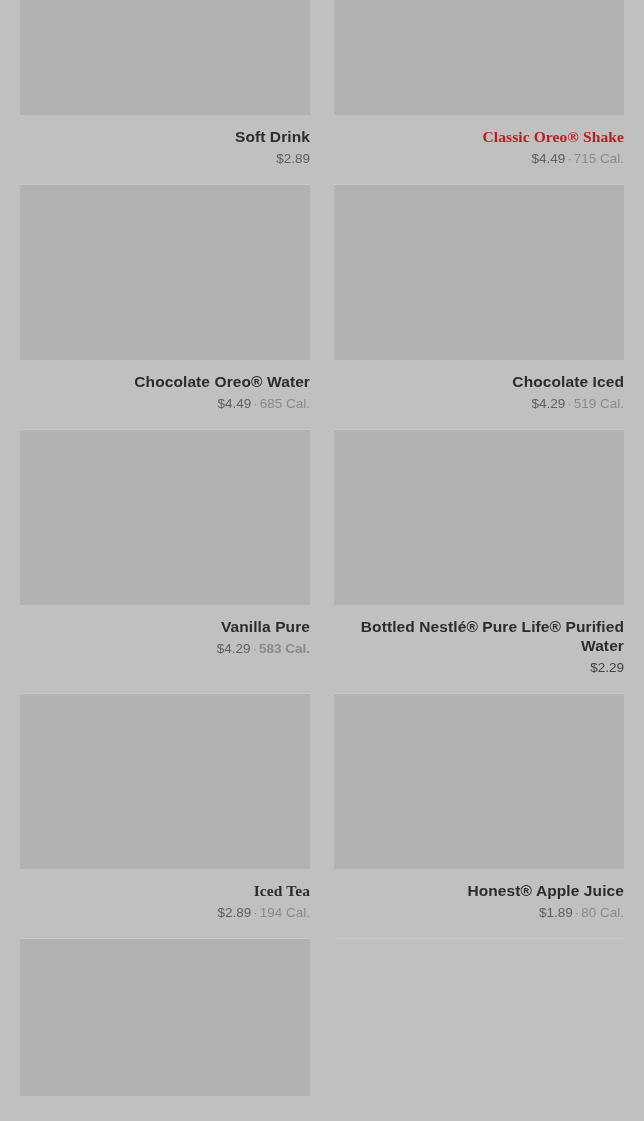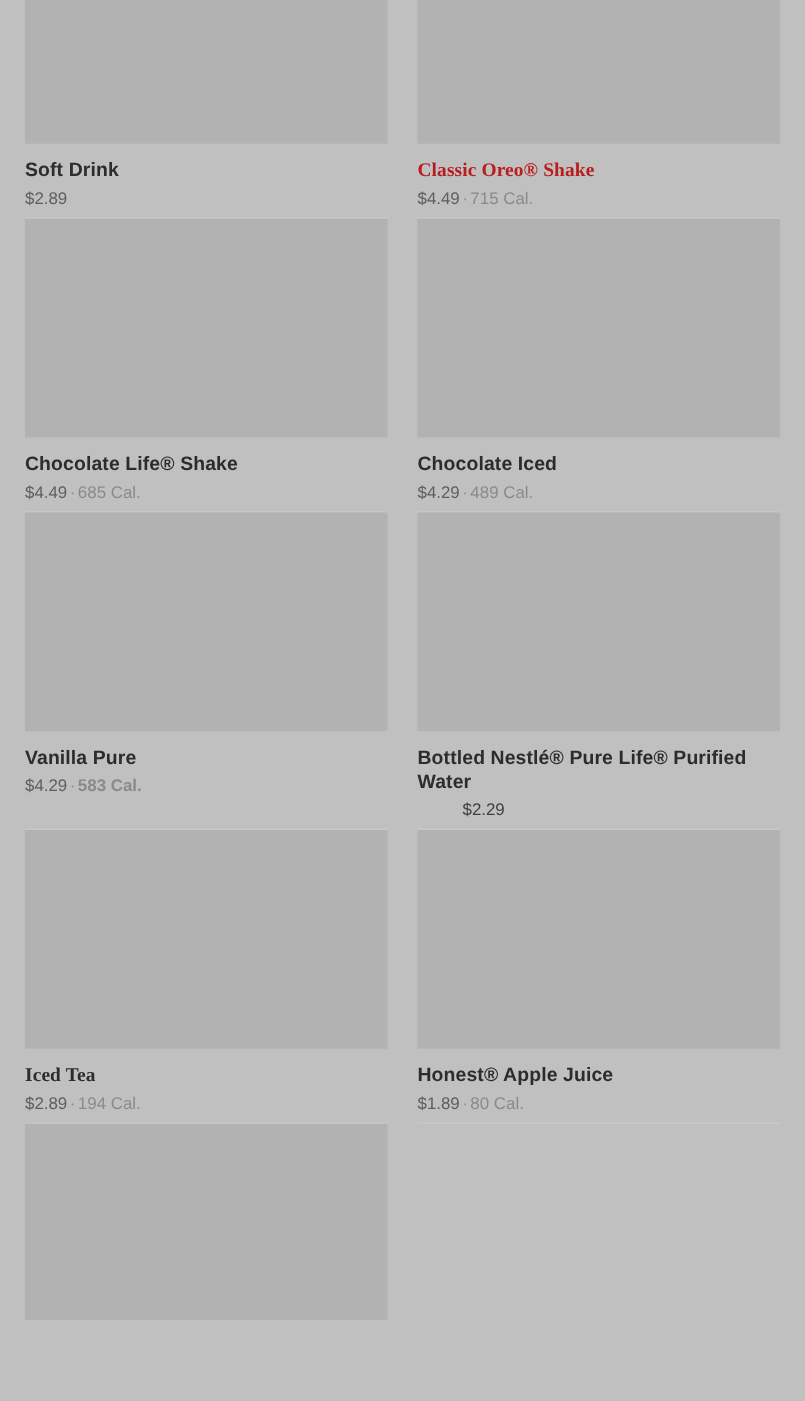--- a/index.html
+++ b/index.html
@@ -28,21 +28,22 @@
     display: grid;
     grid-template-columns: 1fr 1fr;
     column-gap: 24px;
     width: 604px;
     margin: 0 auto;
   }
 
   .card {
     position: relative;
     box-sizing: border-box;
-    padding-bottom: 8px;
+    padding-bottom: 18px;
+    text-align: right;
   }
 
   
   .card::after {
     content: "";
     position: absolute;
     left: 0;
     right: 0;
     bottom: 0;
     height: 1px;
@@ -118,33 +119,33 @@
         <div class="card-title" style="color: #b91c1c; font-family: Liberation Serif, serif;">Classic Oreo® Shake</div>
         <div class="card-meta">
           <span class="meta-price" style="color: rgb(94, 94, 94);">$4.49</span><span class="meta-sep">·</span><span class="meta-cal" style="color: rgb(138, 138, 138);">715 Cal.</span>
         </div>
       </div>
     </div>
 
     <div class="card">
       <div class="card-thumb" style="height: 175px; background: rgb(178, 178, 178);"></div>
       <div class="card-body">
-        <div class="card-title" style="color: rgb(44, 44, 44);">Chocolate Life® Shake</div>
+        <div class="card-title" style="color: rgb(44, 44, 44);">Chocolate Oreo® Water</div>
         <div class="card-meta">
           <span class="meta-price" style="color: rgb(94, 94, 94);">$4.49</span><span class="meta-sep">·</span><span class="meta-cal" style="color: rgb(138, 138, 138);">685 Cal.</span>
         </div>
       </div>
     </div>
 
     <div class="card">
       <div class="card-thumb" style="height: 175px; background: rgb(178, 178, 178);"></div>
       <div class="card-body">
         <div class="card-title" style="color: rgb(44, 44, 44);">Chocolate Iced</div>
         <div class="card-meta">
-          <span class="meta-price" style="color: rgb(94, 94, 94);">$4.29</span><span class="meta-sep">·</span><span class="meta-cal" style="color: rgb(138, 138, 138);">489 Cal.</span>
+          <span class="meta-price" style="color: rgb(94, 94, 94);">$4.29</span><span class="meta-sep">·</span><span class="meta-cal" style="color: rgb(138, 138, 138);">519 Cal.</span>
         </div>
       </div>
     </div>
 
     <div class="card">
       <div class="card-thumb" style="height: 175px; background: rgb(178, 178, 178);"></div>
       <div class="card-body">
         <div class="card-title" style="color: rgb(44, 44, 44);">Vanilla Pure</div>
         <div class="card-meta">
           <span class="meta-price" style="color: rgb(94, 94, 94);">$4.29</span><span class="meta-sep">·</span><span class="meta-cal" style="color: rgb(138, 138, 138); font-weight: bold;">583 Cal.</span>

